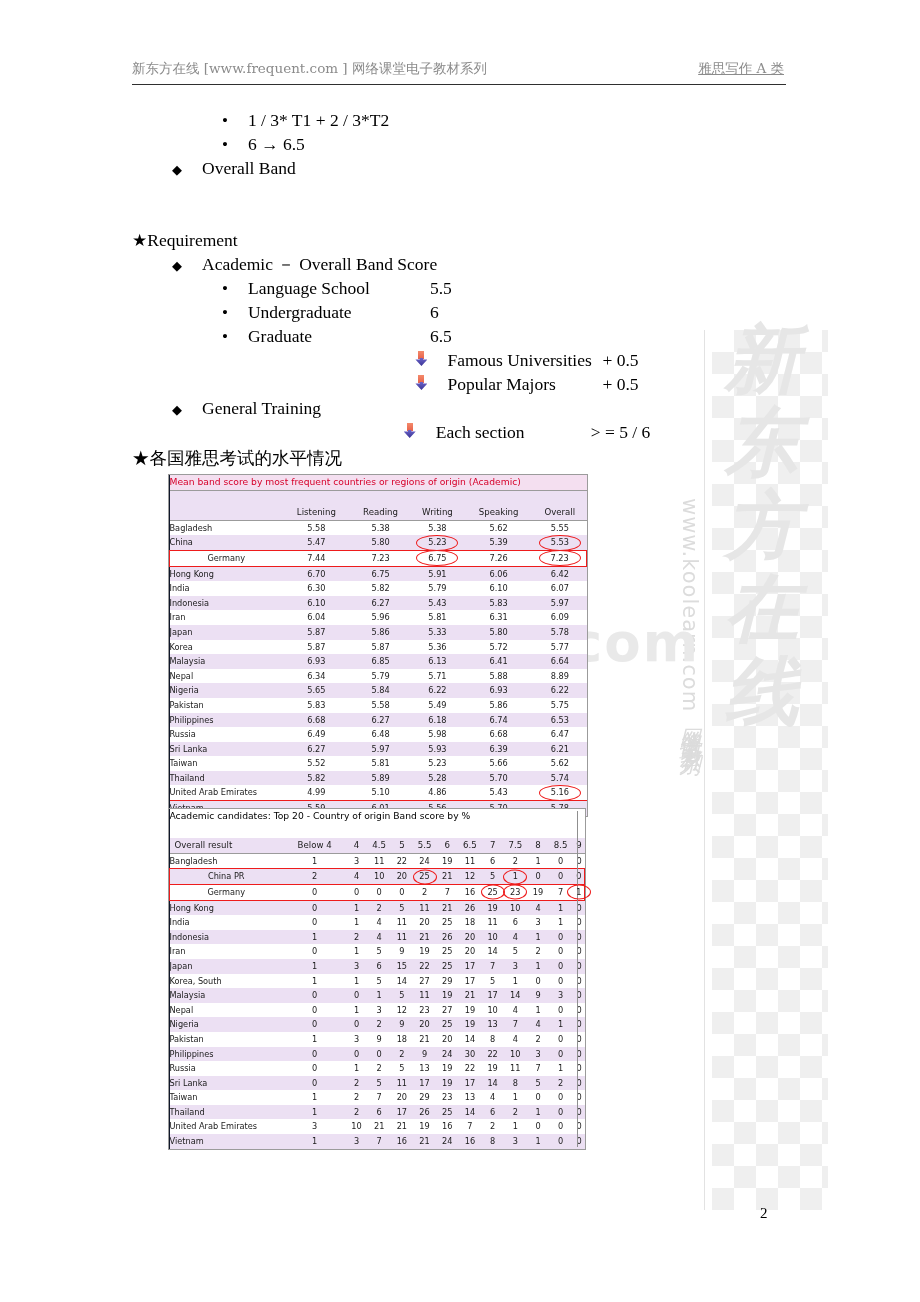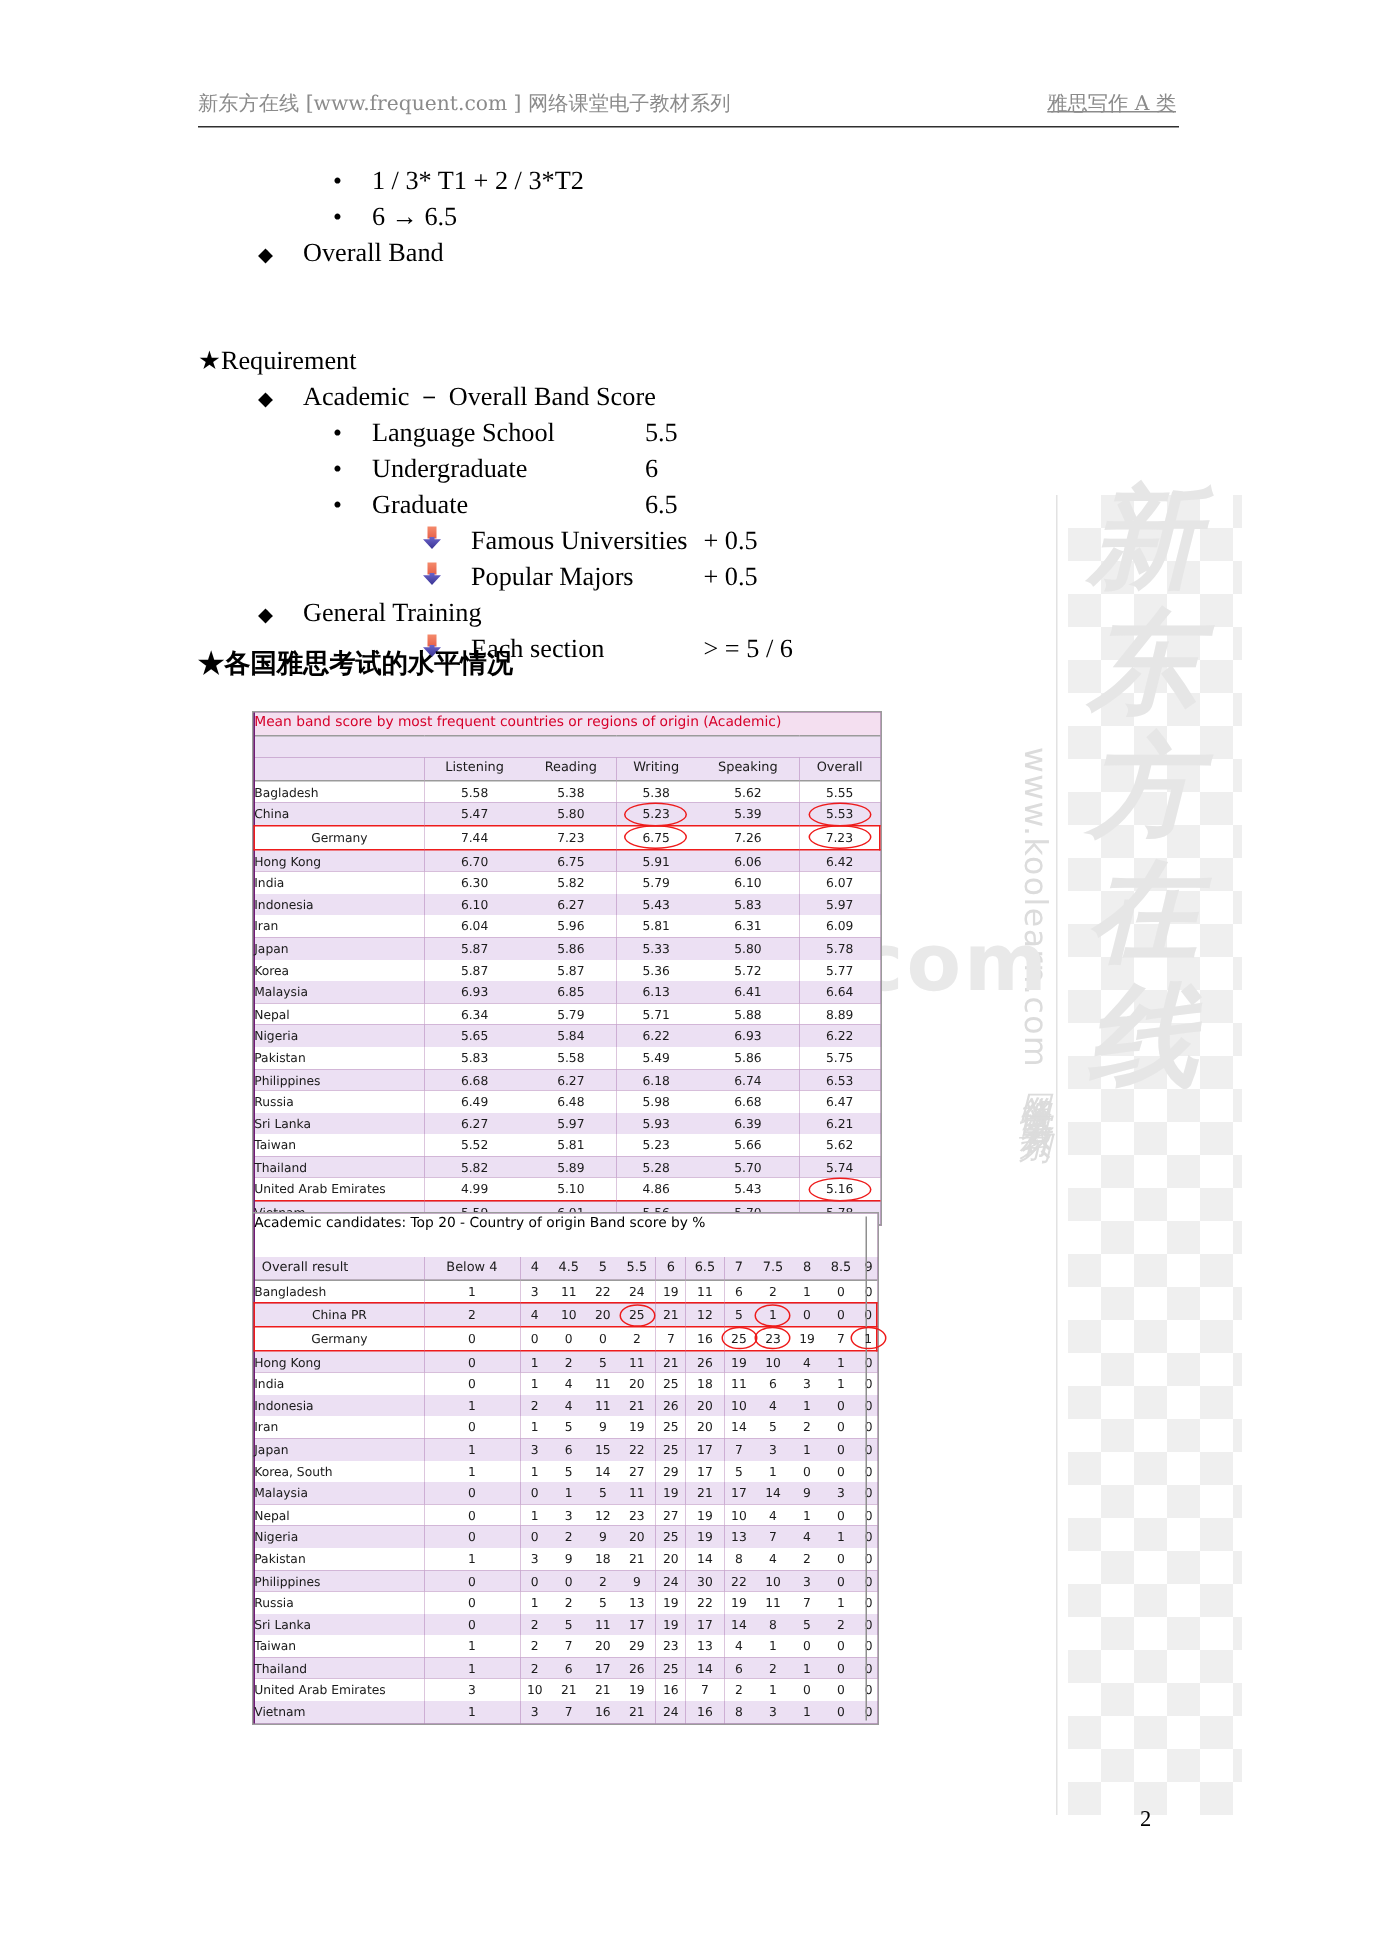--- a/index.html
+++ b/index.html
@@ -137,21 +137,21 @@
   .bul-star { font-size: 17px; }
   .bul-dia  { font-size: 13px; }
   .bul-dot  { font-size: 17px; }
   .lbl  { flex: none; }
   .val  { flex: none; }
   .sp-blank { height: 24px; }
 
   .ind-l1 { margin-left: 0px; }
   .ind-l2 { margin-left: 40px; }
   .ind-l3 { margin-left: 90px; }
-  .ind-l4 { margin-left: 150px; }
+  .ind-l4 { margin-left: 150px; justify-content: center; }
 
   .gap-a { width: 20px; display:inline-block; flex:none; }
 
   
   .anchor-icon {
     display: inline-block;
     width: 12px;
     height: 15px;
     position: relative;
     flex: none;
@@ -170,31 +170,30 @@
     left: 0; top: 7px;
     width: 12px; height: 8px;
     background: linear-gradient(180deg, #6a63c9 0%, #3a3494 100%);
     clip-path: polygon(0 18%, 36% 18%, 36% 0, 64% 0, 64% 18%, 100% 18%, 50% 100%);
   }
 
   
   .sec-head {
     position: absolute;
     left: 132px;
-    top: 430px;
+    top: 446px;
     font-size: 17.5px;
     white-space: nowrap;
     font-family: "DejaVu Serif", serif;
-    font-weight: bold;
   }
 
   
   .tbl-wrap {
     position: absolute;
-    background: #701a75;
+    background: #0f172a;
     border: 1px solid #9b9b9b;
     box-sizing: border-box;
   }
   #table1-wrap { left: 168px; top: 474px; width: 420px; }
   #table2-wrap { left: 168px; top: 808px; width: 418px; }
 
   table.data {
     border-collapse: collapse;
     width: 100%;
     font-family: "DejaVu Sans", "Liberation Sans", sans-serif;

